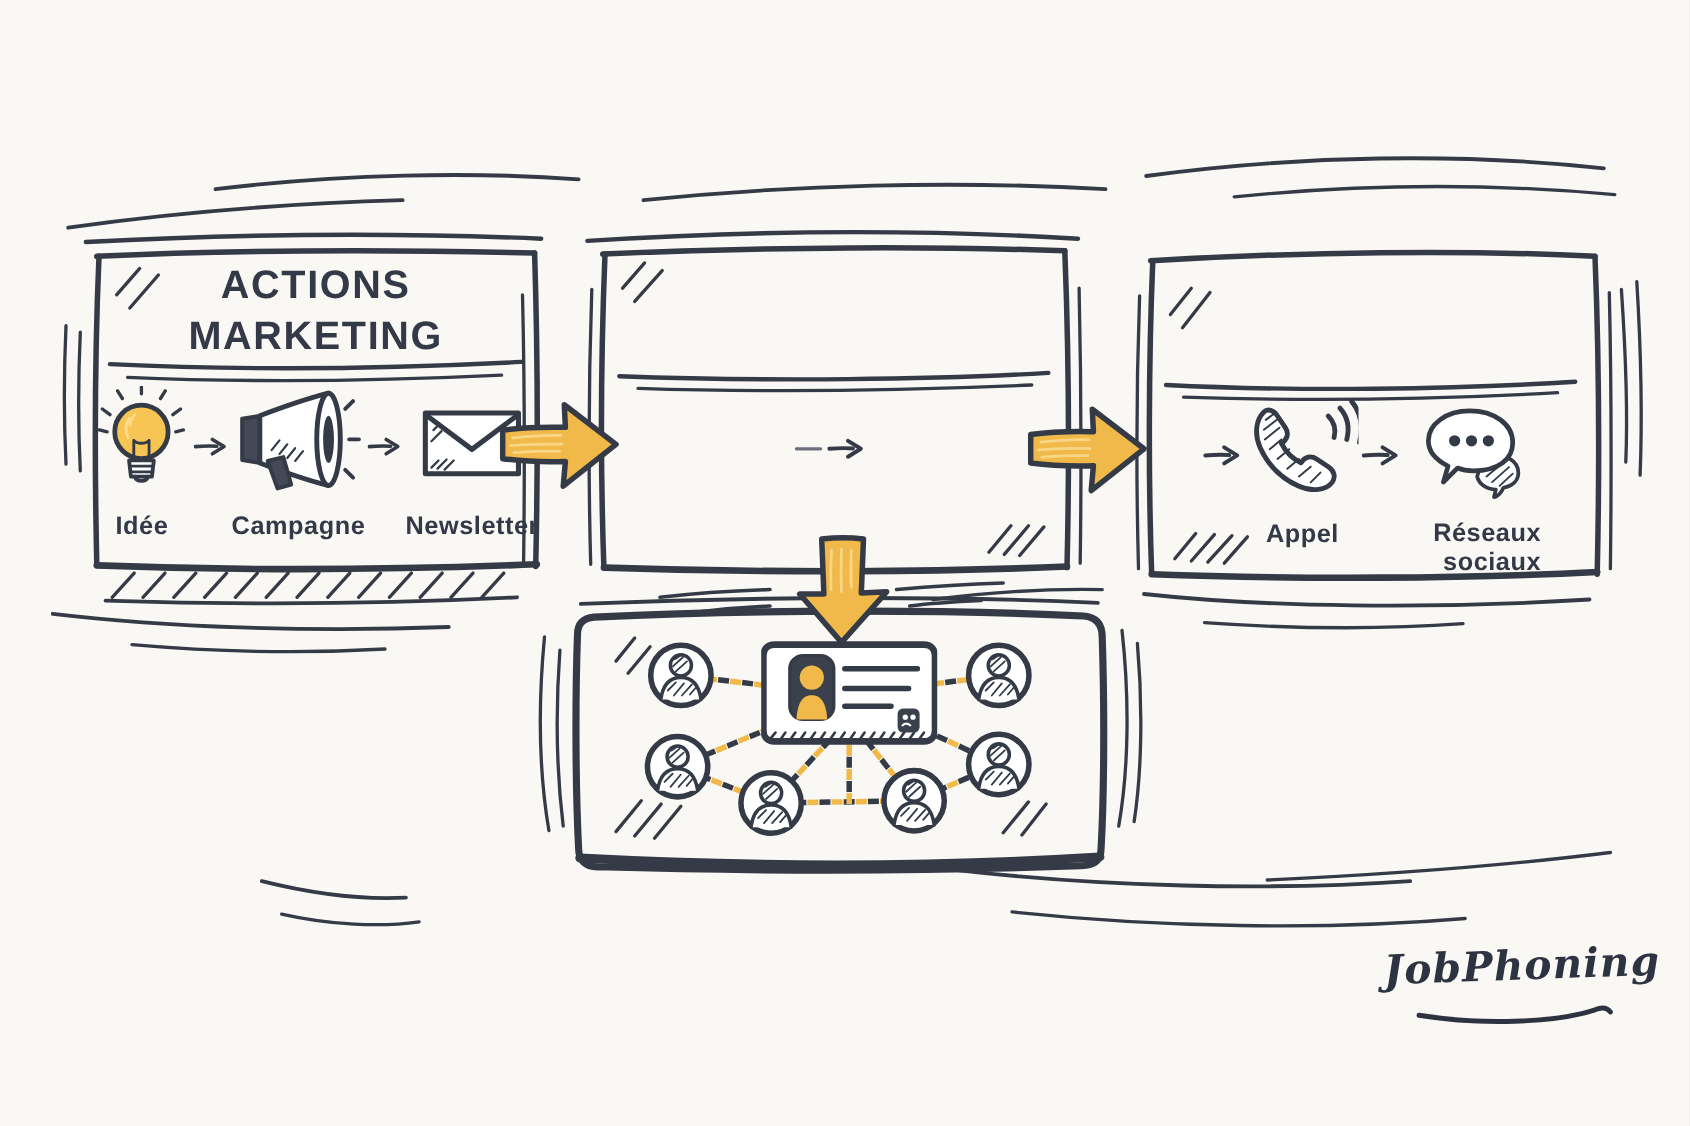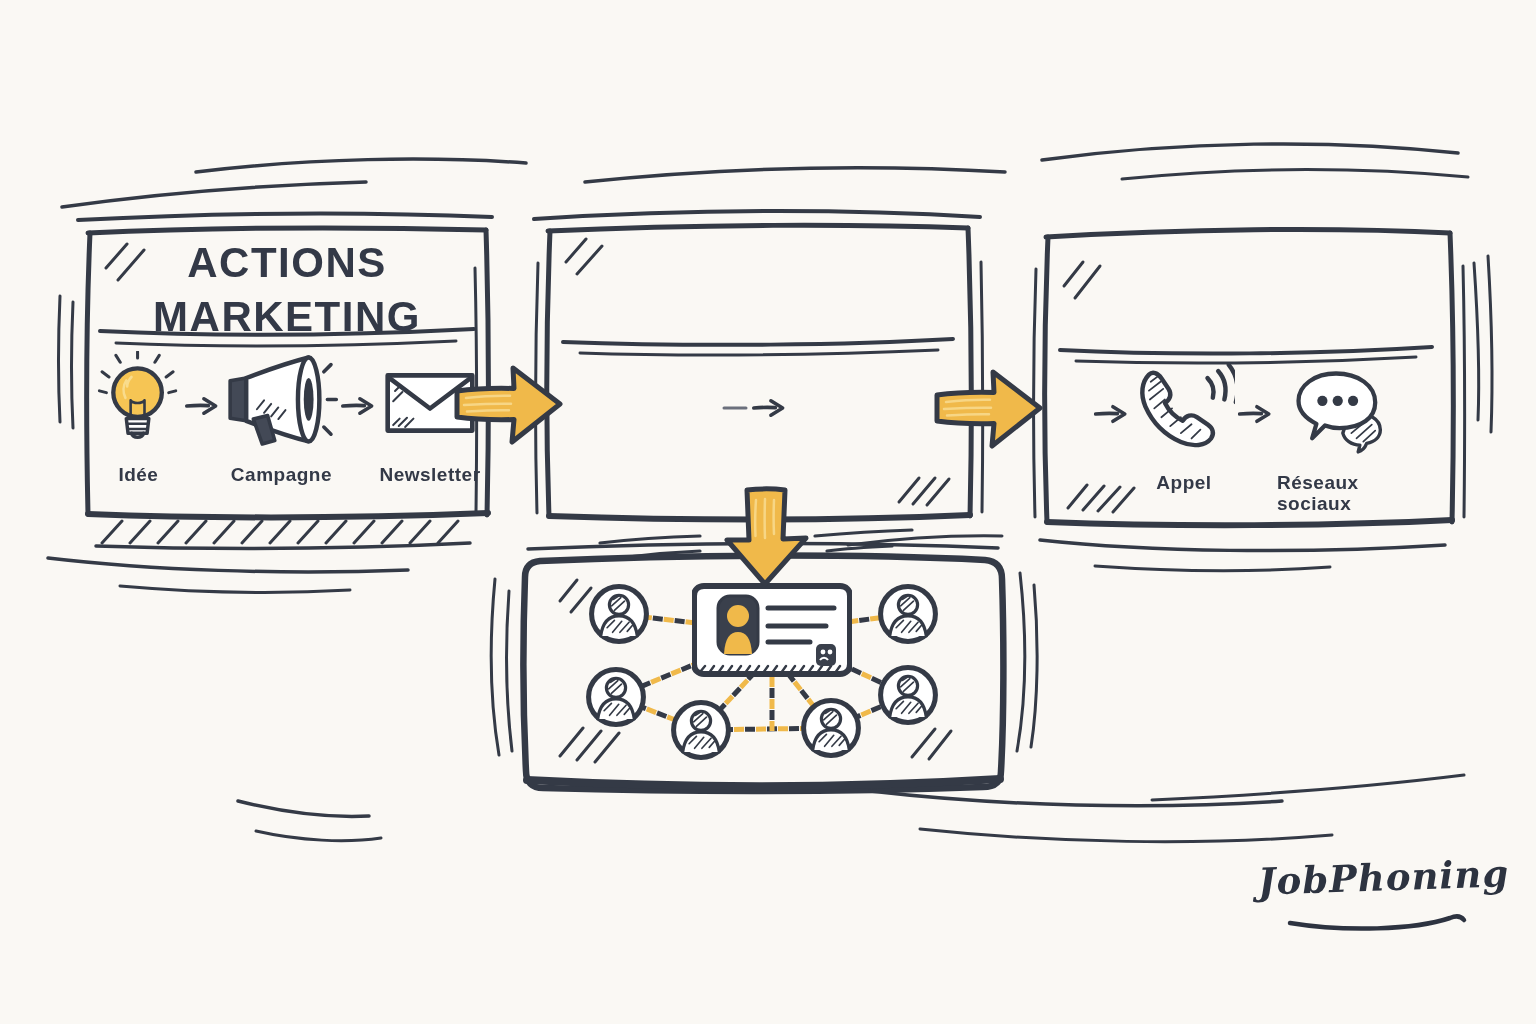--- a/index.html
+++ b/index.html
@@ -1,27 +1,27 @@
 <!DOCTYPE html>
 <html><head>
 <meta charset="utf-8">
 <style>
   html,body{margin:0;padding:0;background:#e8e6e1;}
   #canvas{position:relative;width:1536px;height:1024px;background:#FAF8F4;overflow:hidden;
           font-family:"Liberation Sans",sans-serif;color:#333947;}
   .sketch{position:absolute;left:0;top:0;width:1536px;height:1024px;}
   .panel{position:absolute;}
-  .panel h2{margin:14px auto 0;text-align:center;font-weight:bold;font-size:42px;
+  .panel h2{margin:14px auto 0;text-align:center;font-weight:bold;font-size:36px;
             line-height:1.28;letter-spacing:1.5px;color:#333947;}
   .t1{width:270px;} .t2{width:340px;} .t3{width:340px;}
   .flow-row{position:absolute;left:0;right:0;top:128px;display:flex;justify-content:center;align-items:flex-start;}
   .flow-item{display:flex;flex-direction:column;align-items:center;}
   .icon-box{height:106px;display:flex;align-items:center;justify-content:center;}
-  .flow-label{margin-top:8px;font-size:19px;font-weight:bold;letter-spacing:.5px;white-space:nowrap;color:#333947;}
-  .flow-label.wrap{white-space:normal;width:124px;text-align:left;line-height:1.12;}
+  .flow-label{margin-top:8px;font-size:23px;font-weight:bold;letter-spacing:.5px;white-space:nowrap;color:#333947;}
+  .flow-label.wrap{white-space:normal;width:124px;text-align:right;line-height:1.12;}
   .step-arrow{margin:46px 2px 0;}
   .step-line{margin:52px 2px 0;}
   .bigarrow{position:absolute;}
   #network{position:absolute;left:520px;top:556px;width:486px;height:236px;}
   #network .links{position:absolute;left:0;top:0;}
   .abs{position:absolute;}
   #logo{position:absolute;left:1258px;top:856px;width:216px;text-align:center;
         font-family:"DejaVu Serif",serif;font-style:italic;font-weight:bold;
         font-size:37px;color:#2D3340;transform:rotate(-2deg);letter-spacing:1px;}
   svg{display:block;}

